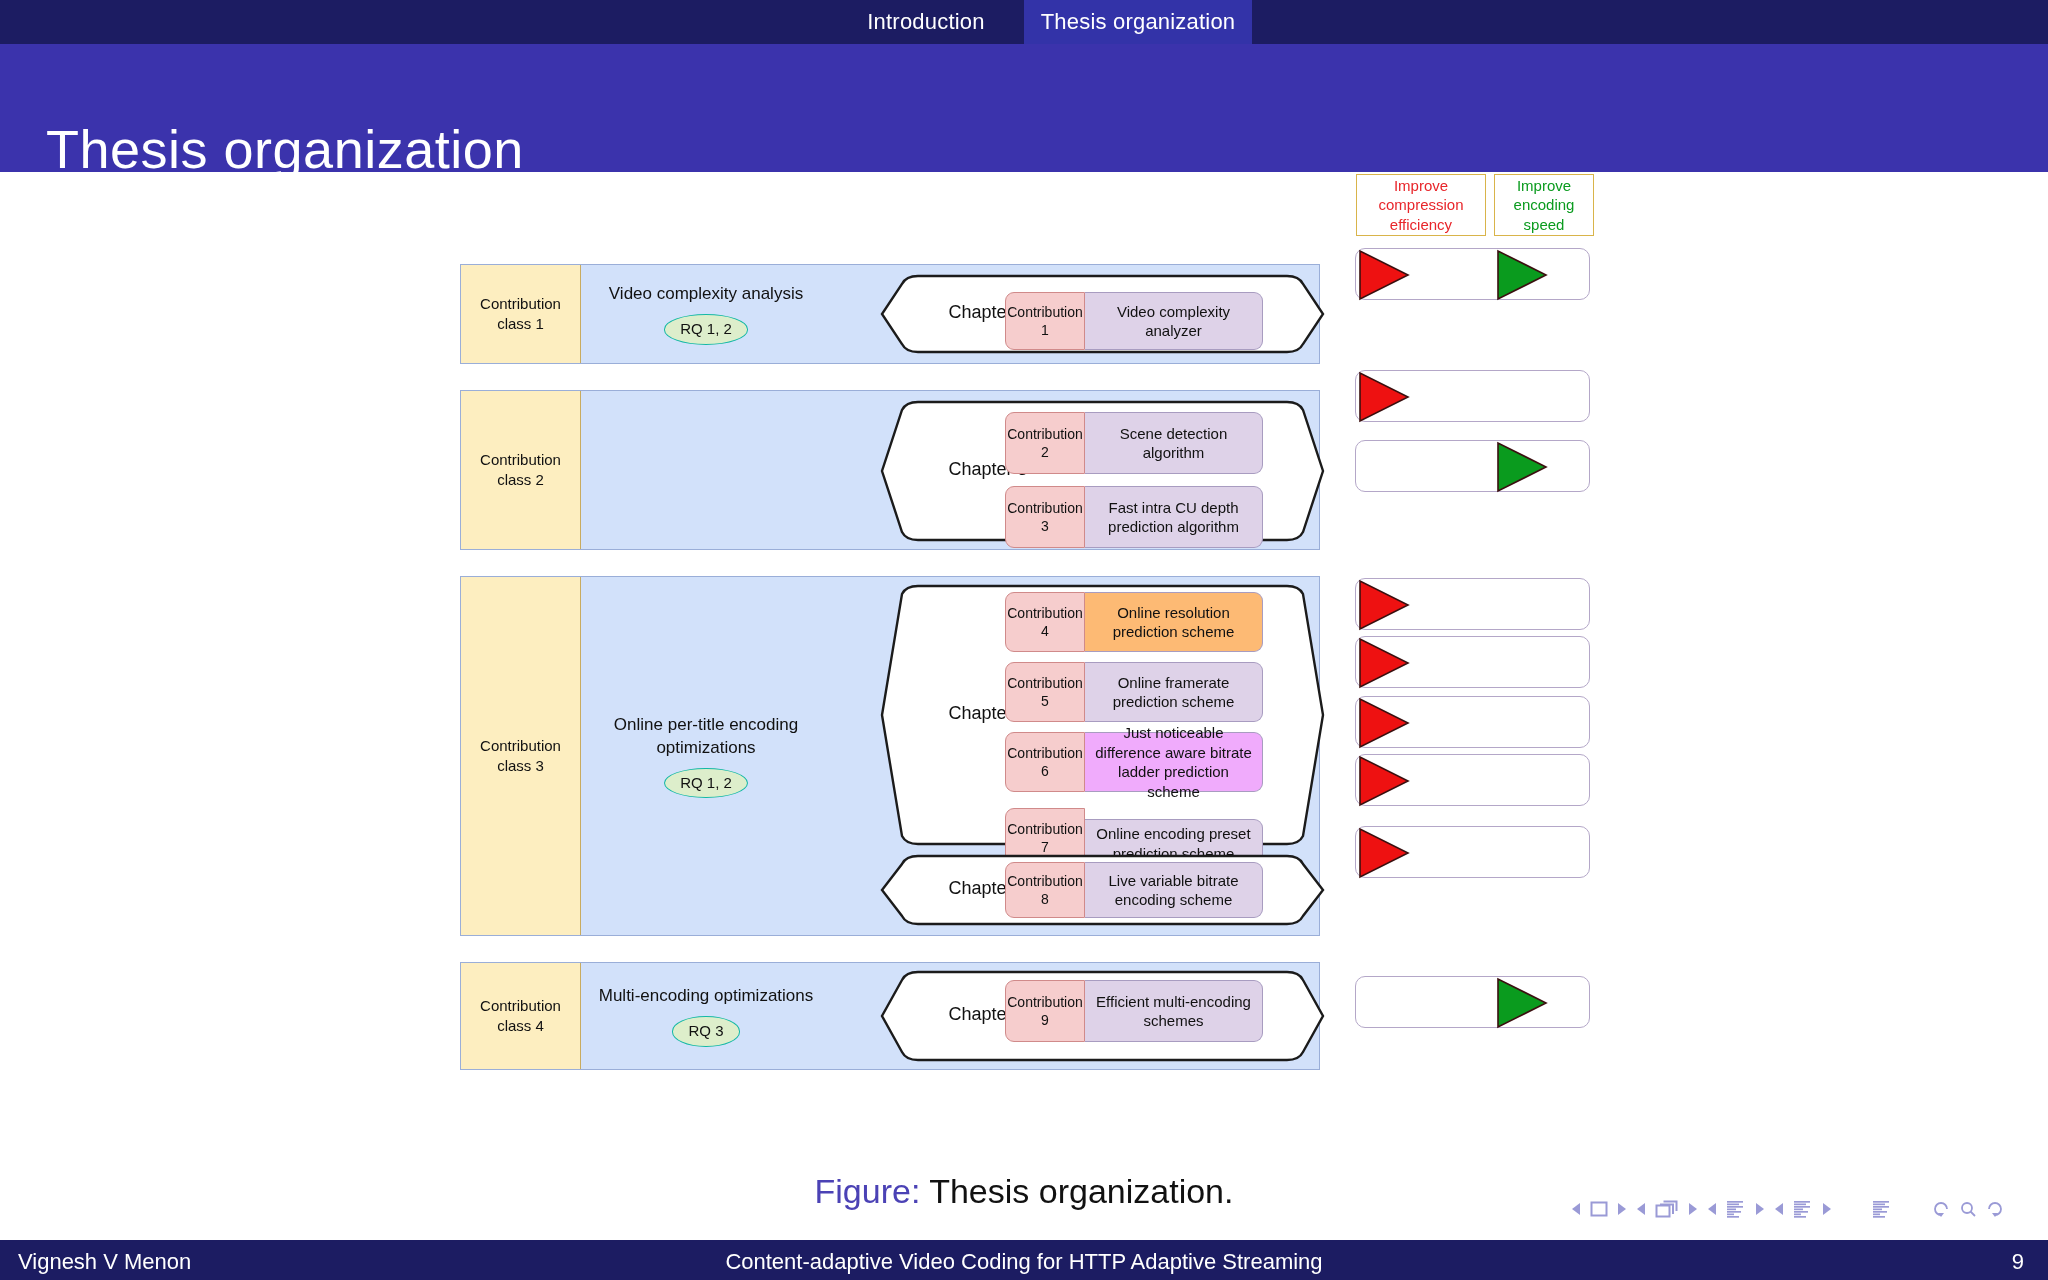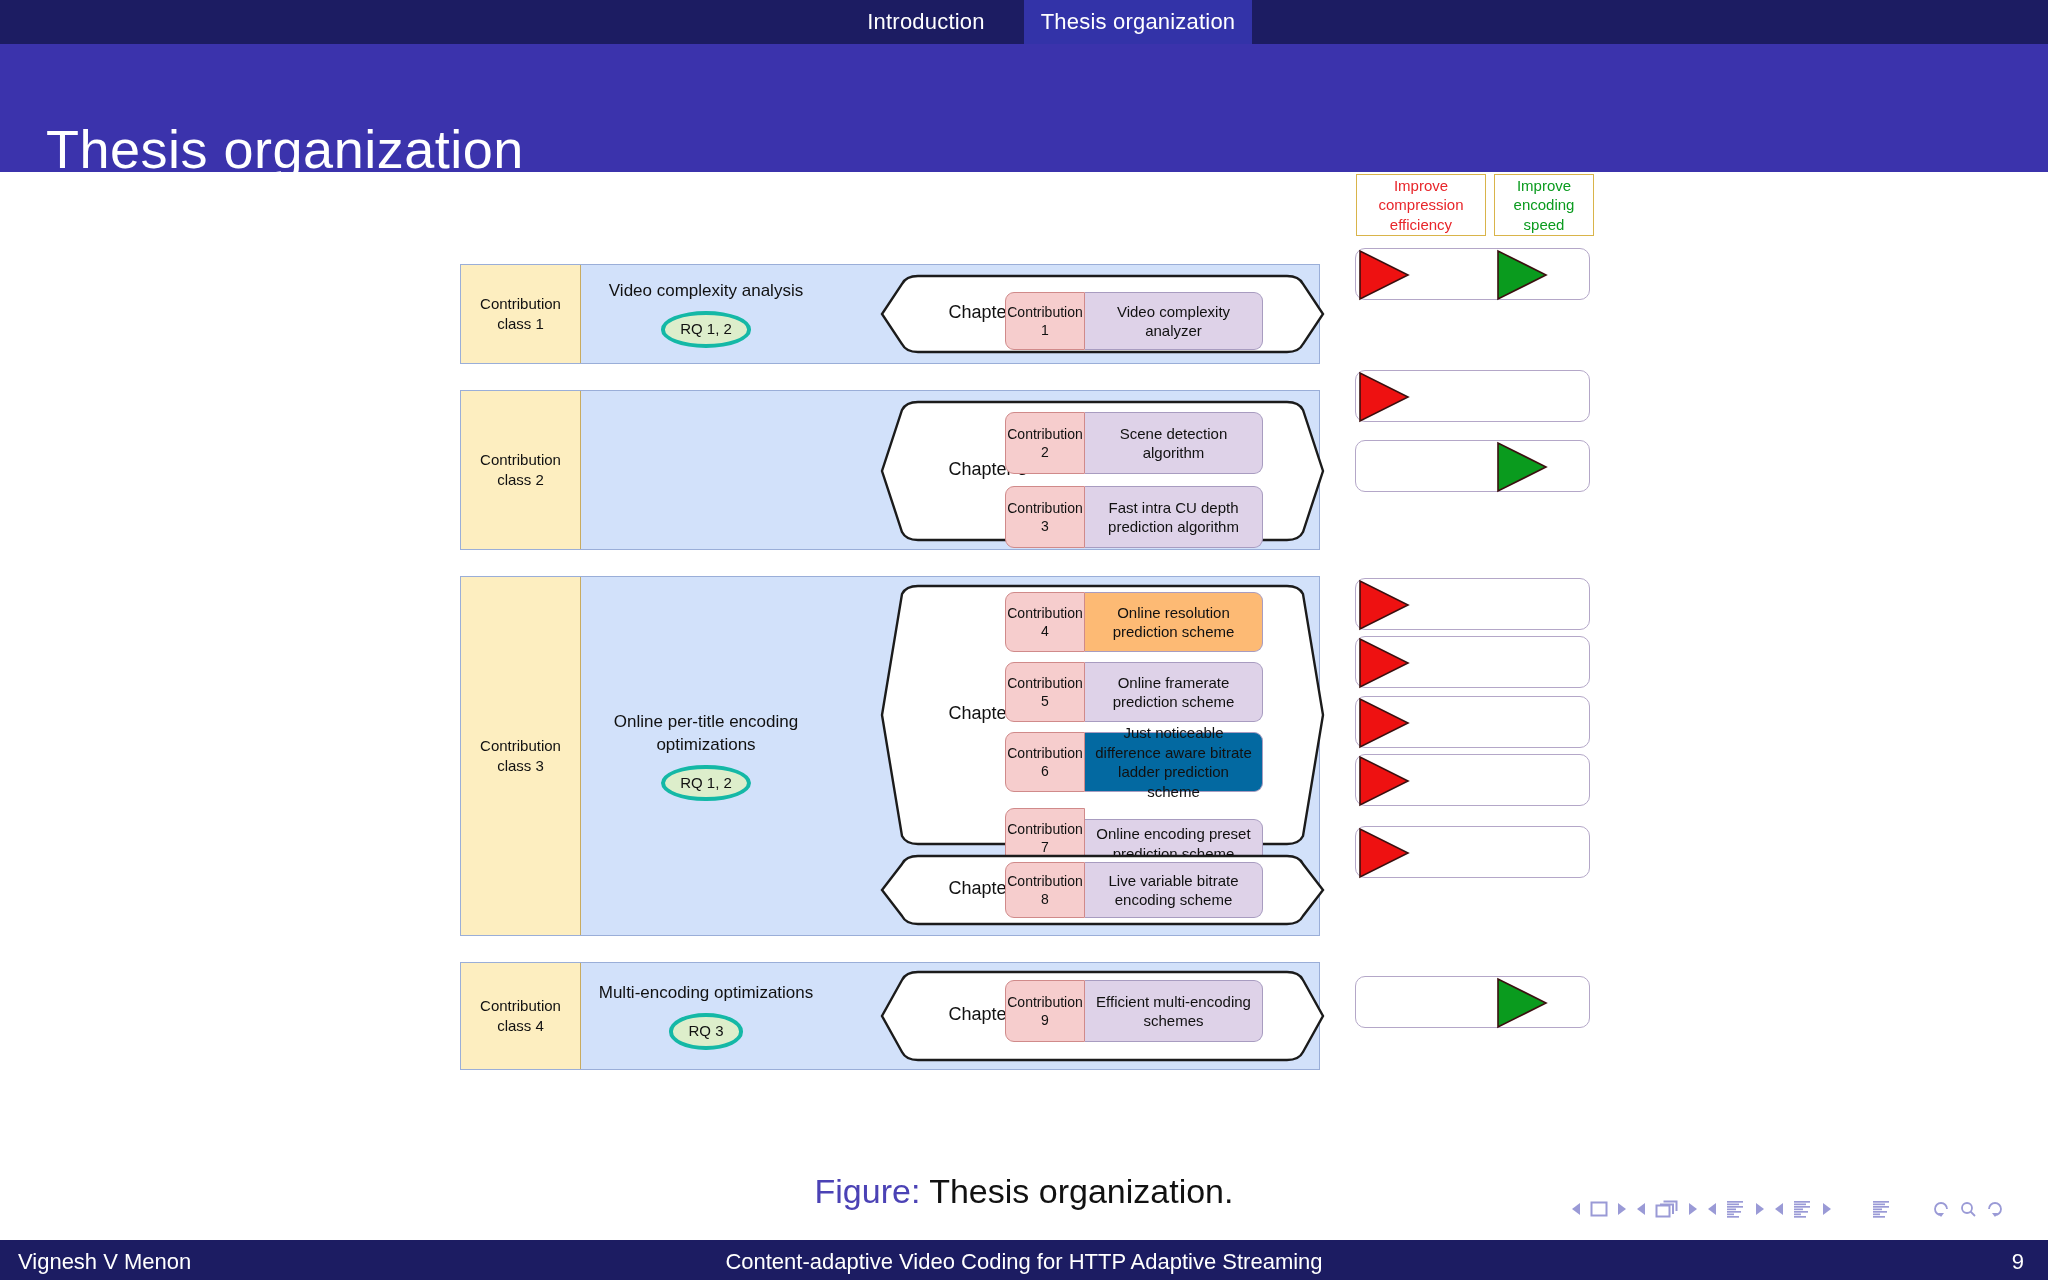--- a/index.html
+++ b/index.html
@@ -61,21 +61,21 @@
   .class-mid {
     position:relative;
     display:flex; flex-direction:column; align-items:center; justify-content:center;
     text-align:center;
     font-family:"Liberation Sans", sans-serif;
     font-size:17px; color:#111; line-height:1.35;
     flex:0 0 auto;
   }
   .rq-pill {
     margin-top:8px;
-    background:#ddeecb; border:4px solid #14b8a6;
+    background:#ddeecb; border:1px solid #14b8a6;
     border-radius:50%/50%;
     padding:4px 15px;
     font-size:15px; color:#111;
     font-family:"Liberation Sans", sans-serif;
     display:inline-block;
     text-align:right;
   }
   
   .hexwrap { position:absolute; }
   .hexwrap svg { position:absolute; left:0; top:0; }
@@ -279,21 +279,21 @@
         </div>
         <div class="contrib-desc" style="background: rgb(222, 210, 232);">Online framerate prediction scheme</div>
       </div>
       <div class="contrib-group" style="left: 1005px; top: 560px; width: 258px; height: 60px;">
         <div class="contrib-tag" style="width: 80px; background: rgb(246, 205, 205);">
           <div>
             <div>Contribution</div>
             <div>6</div>
           </div>
         </div>
-        <div class="contrib-desc" style="background: #0369a1;">Just noticeable difference aware bitrate ladder prediction scheme</div>
+        <div class="contrib-desc" style="background: #f0abfc;">Just noticeable difference aware bitrate ladder prediction scheme</div>
       </div>
       <div class="contrib-group" style="left: 1005px; top: 636px; width: 258px; height: 60px;">
         <div class="contrib-tag" style="width: 80px; background: rgb(246, 205, 205);">
           <div>
             <div>Contribution</div>
             <div>7</div>
           </div>
         </div>
         <div class="contrib-desc" style="background: rgb(222, 210, 232); margin-top: 11px;">Online encoding preset prediction scheme</div>
       </div>

